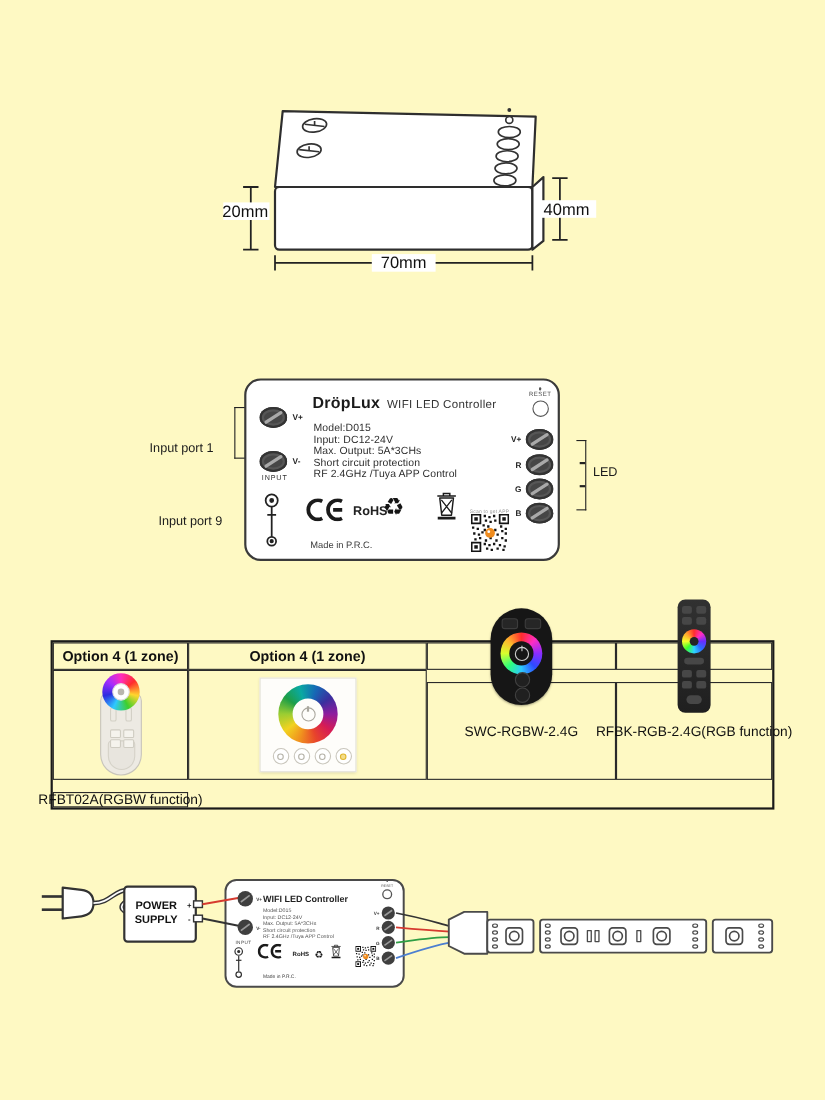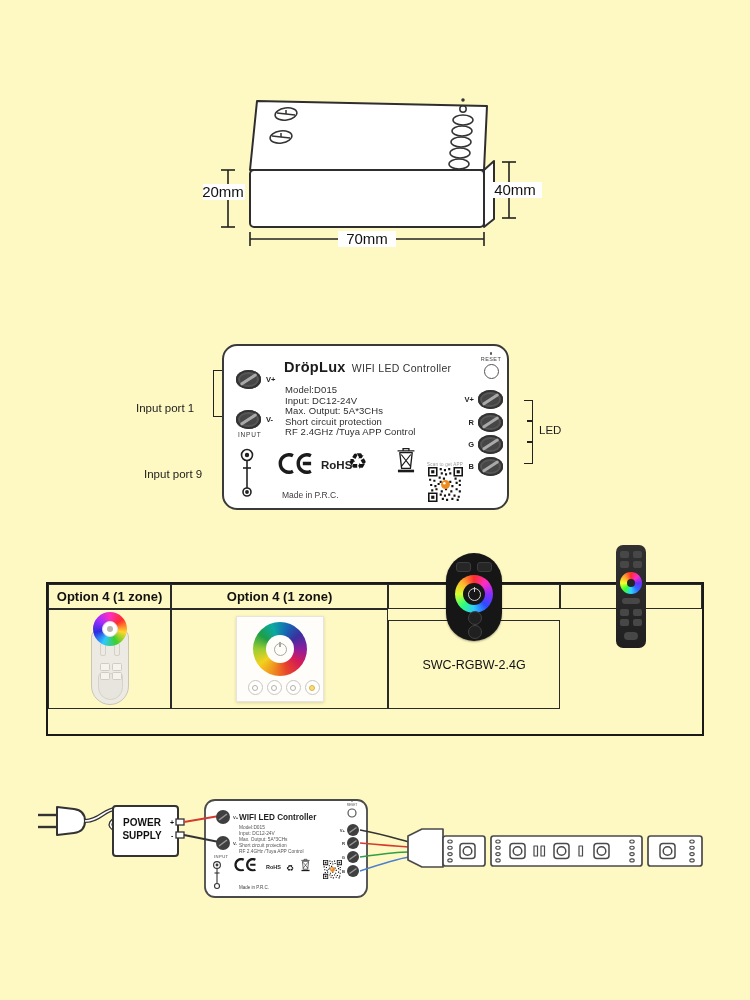--- a/index.html
+++ b/index.html
@@ -293,20 +293,22 @@
         <div class="r4-ring"></div>
         <div class="pwr r4-pwr"></div>
         <div class="rk" style="left:11px"></div>
         <div class="rk" style="left:30px"></div>
         <div class="rk" style="left:49px"></div>
         <div class="rk rk4" style="left:68px"></div>
       </div>
     </div>
 
     <div class="cell tm">SWC-RGBW-2.4G</div>
+    <div class="cell tm">RFBK-RGB-2.4G(RGB function)</div>
+    <div class="cell tm">RFBT02A(RGBW function)</div>
   </div>
 
   <svg class="abs" style="left:30px;top:790px" width="690" height="120" viewBox="0 0 690 120">
 
     <g>
       <line x1="8" y1="25" x2="27" y2="25" stroke="#333" stroke-width="2.4"></line>
       <line x1="8" y1="37" x2="27" y2="37" stroke="#333" stroke-width="2.4"></line>
       <path d="M27,17 L44,19 C52,20 55,24 55,31 C55,38 52,42 44,43 L27,45 Z" fill="#fff" stroke="#333" stroke-width="2" stroke-linejoin="round"></path>
     </g>
     <g>

